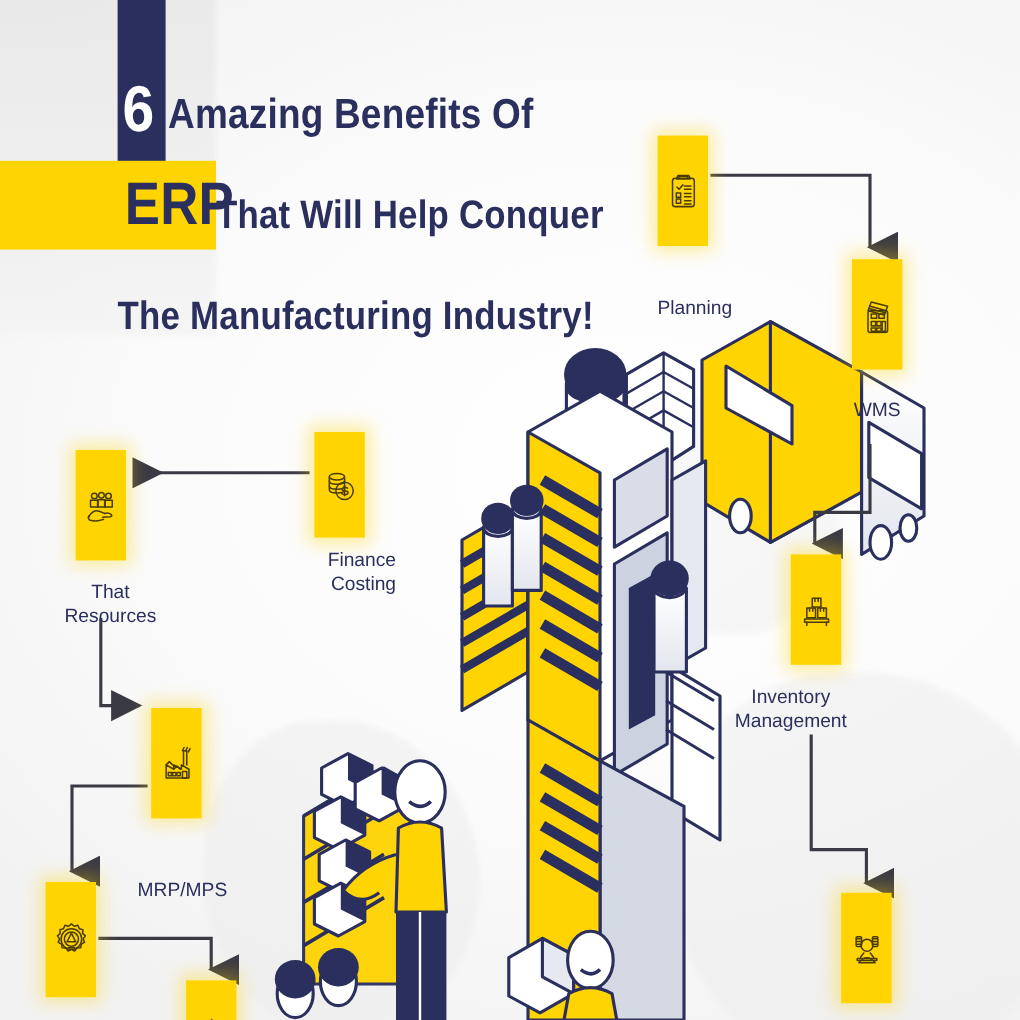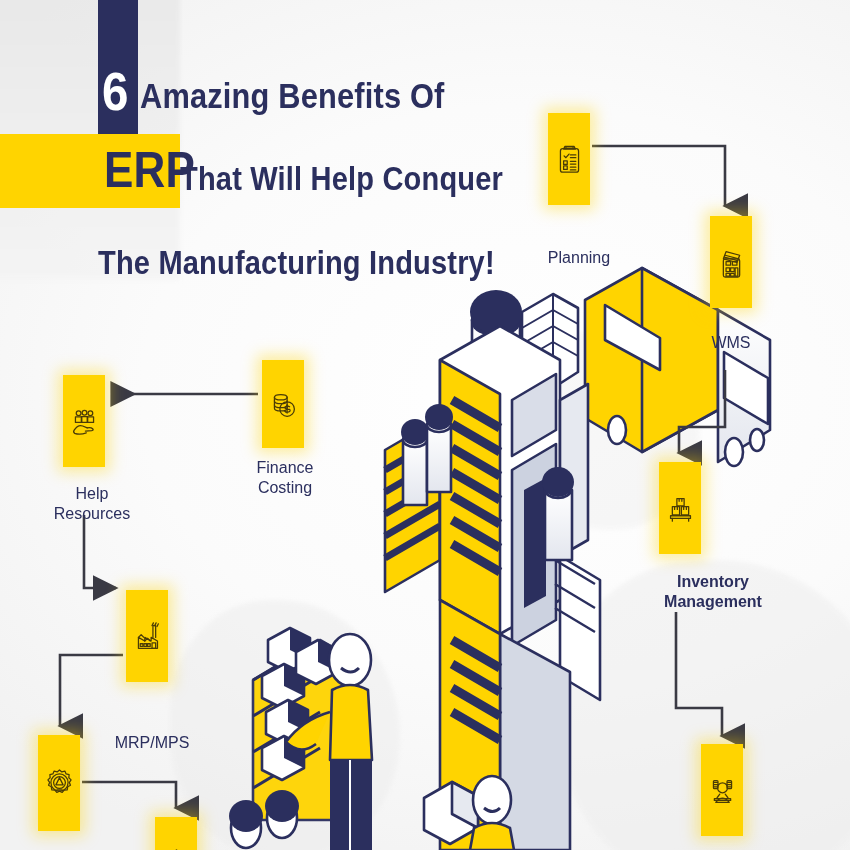--- a/index.html
+++ b/index.html
@@ -239,21 +239,21 @@
               <path d="M14.5 6 v3 M17.5 6 v3"></path>
      <path d="M7 15 h8 v9 h-8 z"></path>
               <path d="M9.5 15 v3 M12.5 15 v3"></path>
      <path d="M17 15 h8 v9 h-8 z"></path>
               <path d="M19.5 15 v3 M22.5 15 v3"></path>
      <path d="M5 25 h22 v3 h-22 z"></path>
               <path d="M7 28 v3 M25 28 v3"></path>
             </g>
           </svg>
         </div>
-        <div class="node-label" style="left: 654px; top: 572px; width: 118px; font-weight: bold;">Inventory
+        <div class="node-label" style="left: 600px; top: 572px; width: 118px;">Inventory
 Management</div>
       </div>
       <div class="node">
         <div class="tile" style="left: 701px; top: 744px; width: 42px; height: 92px; background: rgb(255, 212, 0);">
           <svg viewBox="0 0 32 34" width="29" height="31">
             <g fill="none" stroke="#4a3c06" stroke-width="1.4" stroke-linejoin="round" stroke-linecap="round">
               <circle cx="16" cy="14" r="5.5"></circle>
      <path d="M8.5 30 q7.5 -9 15 0 z"></path>
      <path d="M7 26 h18 v2 h-18 z"></path>
      <rect x="6" y="6" width="5" height="9" rx="1"></rect>
@@ -270,40 +270,40 @@
           <svg viewBox="0 0 32 34" width="29" height="31">
             <g fill="none" stroke="#4a3c06" stroke-width="1.4" stroke-linejoin="round" stroke-linecap="round">
               <ellipse cx="13" cy="9" rx="7" ry="3"></ellipse>
      <path d="M6 9 v12 q0 3 7 3 q7 0 7 -3 v-12"></path>
      <path d="M6 13 q0 3 7 3 q7 0 7 -3 M6 17.5 q0 3 7 3 q7 0 7 -3"></path>
      <circle cx="20" cy="22" r="8"></circle>
      <path d="M20 17.5 v9 M22.8 19.5 q-3.5 -2 -5 0.6 q-1 2 5 2.4 q1.7 2.2 -2 3 q-2 0.4 -3.4 -1"></path>
             </g>
           </svg>
         </div>
-        <div class="node-label" style="left: 240px; top: 458px; width: 90px;">Finance
+        <div class="node-label" style="left: 240px; top: 458px; width: 90px; text-align: right;">Finance
 Costing</div>
       </div>
       <div class="node">
         <div class="tile" style="left: 63px; top: 375px; width: 42px; height: 92px; background: rgb(255, 212, 0);">
           <svg viewBox="0 0 32 34" width="29" height="31">
             <g fill="none" stroke="#4a3c06" stroke-width="1.4" stroke-linejoin="round" stroke-linecap="round">
               <circle cx="9.5" cy="8" r="2.6"></circle>
               <circle cx="16" cy="7.4" r="2.6"></circle>
               <circle cx="22.5" cy="8" r="2.6"></circle>
      <path d="M6 12 h7 v6 h-7 z"></path>
               <path d="M12.5 11.5 h7 v6.5 h-7 z"></path>
               <path d="M19 12 h7 v6 h-7 z"></path>
      <path d="M5 26 q4 -6 9 -4 l5 2"></path>
      <path d="M19 24 q4 -1 6 1 q1.5 1.5 -1 2 l-7 0.5"></path>
      <path d="M5 26 q-2 2 0 4 q6 2 13 -0.5"></path>
             </g>
           </svg>
         </div>
-        <div class="node-label" style="left: 38px; top: 484px; width: 108px;">Help
+        <div class="node-label" style="left: 38px; top: 484px; width: 108px;">That
 Resources</div>
       </div>
       <div class="node">
         <div class="tile" style="left: 126px; top: 590px; width: 42px; height: 92px; background: rgb(255, 212, 0);">
           <svg viewBox="0 0 32 34" width="29" height="31">
             <g fill="none" stroke="#4a3c06" stroke-width="1.4" stroke-linejoin="round" stroke-linecap="round">
               <path d="M6 30 v-12 l7 4 v-4 l7 4 v-4 l7 4 v8 z"></path>
      <path d="M22 18 v-13 h3 v13"></path>
      <path d="M21 5 l1.5 -3 M24 5 l1.5 -3 M26.5 6 l1.5 -3"></path>
      <path d="M6 18 l3 -3 l3 3 M13 22 l3 -3 l3 3"></path>

